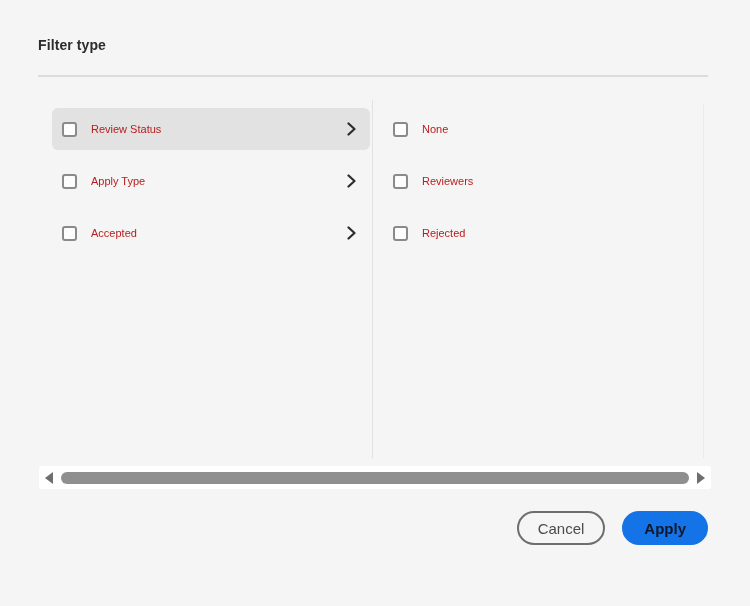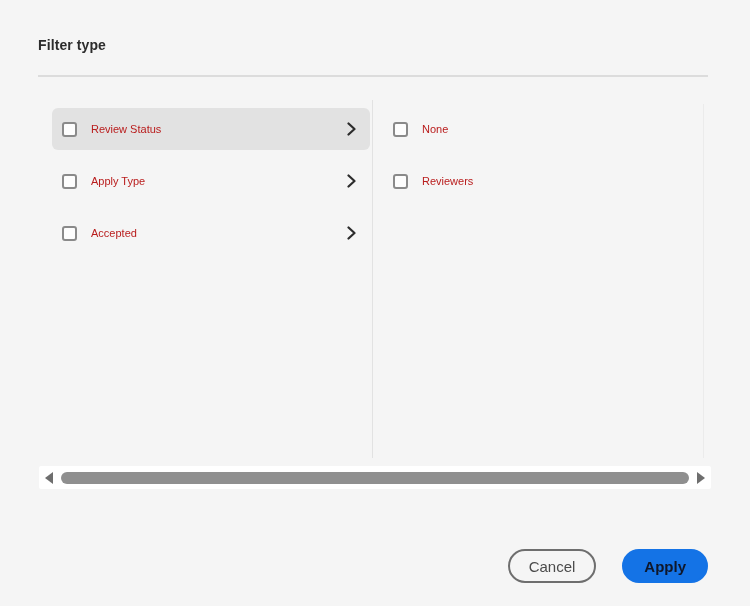--- a/index.html
+++ b/index.html
@@ -146,24 +146,24 @@
     height: 12px;
     margin: 0 8px;
     background: #8f8f8f;
     border-radius: 6px;
     cursor: grab;
   }
 
   
   .footer {
     position: absolute;
-    top: 549px;
+    top: 511px;
     right: 42px;
     display: flex;
-    gap: 26px;
+    gap: 17px;
   }
   .btn {
     height: 34px;
     border-radius: 17px;
     font-family: "Liberation Sans", "DejaVu Sans", sans-serif;
     font-size: 15px;
     display: flex;
     align-items: center;
     justify-content: center;
     cursor: pointer;
@@ -235,20 +235,24 @@
     <div class="value-row">
       <span class="checkbox"></span>
       <span class="row-label">None</span>
     </div>
 
     <div class="value-row">
       <span class="checkbox"></span>
       <span class="row-label">Reviewers</span>
     </div>
 
+    <div class="value-row">
+      <span class="checkbox"></span>
+      <span class="row-label">Rejected</span>
+    </div>
 
   </div>
 
   <div class="v-divider-2"></div>
 
   <div class="hscrollbar">
     <span class="scroll-arrow left"></span>
     <span class="scroll-thumb"></span>
     <span class="scroll-arrow right"></span>
   </div>

